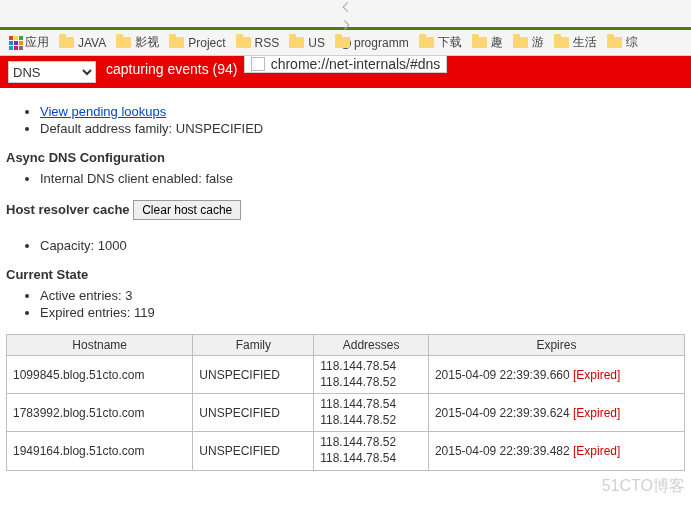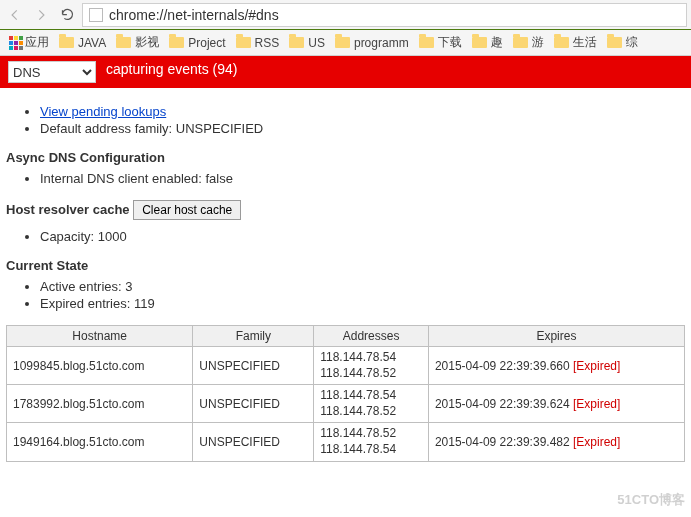--- a/index.html
+++ b/index.html
@@ -8,25 +8,26 @@
     font-family: Arial, Helvetica, sans-serif;
     font-size: 13px;
     color: #333;
     width: 691px;
     background: #fff;
   }
   
   .browser-bar {
     height: 30px;
     background: #f5f5f5;
-    border-bottom: 1px solid #4d7c0f;
+    border-bottom: 3px solid #4d7c0f;
     display: flex;
     align-items: center;
     padding: 0 4px;
     gap: 4px;
+    flex-direction: column;
   }
   .nav-btn {
     width: 22px; height: 22px;
     display: flex; align-items: center; justify-content: center;
     color: #b0b0b0;
     font-size: 16px;
     cursor: default;
   }
   .nav-btn.enabled { color: #555; }
   .omnibox {
@@ -119,21 +120,21 @@
     padding: 10px 6px 8px 6px;
   }
   ul.top-list { margin: 6px 0 14px 0; padding-left: 34px; }
   ul.top-list li { margin: 2px 0; }
   .link { color: #0645cc; text-decoration: underline; cursor: pointer; }
   h4.section {
     font-size: 13px;
     font-weight: bold;
     margin: 8px 0 6px 0;
   }
-  .hrc-row { font-weight: bold; font-size: 13px; margin: 10px 0 9px 0; }
+  .hrc-row { font-weight: bold; font-size: 13px; margin: 10px 0 18px 0; }
   .clear-btn {
     font-size: 12px;
     padding: 2px 8px;
     background: #efefef;
     border: 1px solid #9a9a9a;
     cursor: pointer;
     font-weight: normal;
   }
   table.dns {
     border-collapse: collapse;
@@ -150,25 +151,24 @@
   table.dns th {
     background: #f0f0f0;
     text-align: center;
     font-weight: normal;
   }
   td.addr { line-height: 1.3; }
   .expired { color: #d00000; }
   .watermark {
     position: absolute;
     right: 6px;
-    bottom: 8px;
+    bottom: 20px;
     color: rgba(120,120,120,0.35);
-    font-size: 13px;
+    font-size: 16px;
     pointer-events: none;
-    font-weight: bold;
   }
   .page-wrap { position: relative; width: 691px; height: 517px; overflow: hidden; }
 </style>
 </head>
 <body>
 
 <div class="page-wrap">
 
   <div class="browser-bar">
     <div class="nav-btn">

